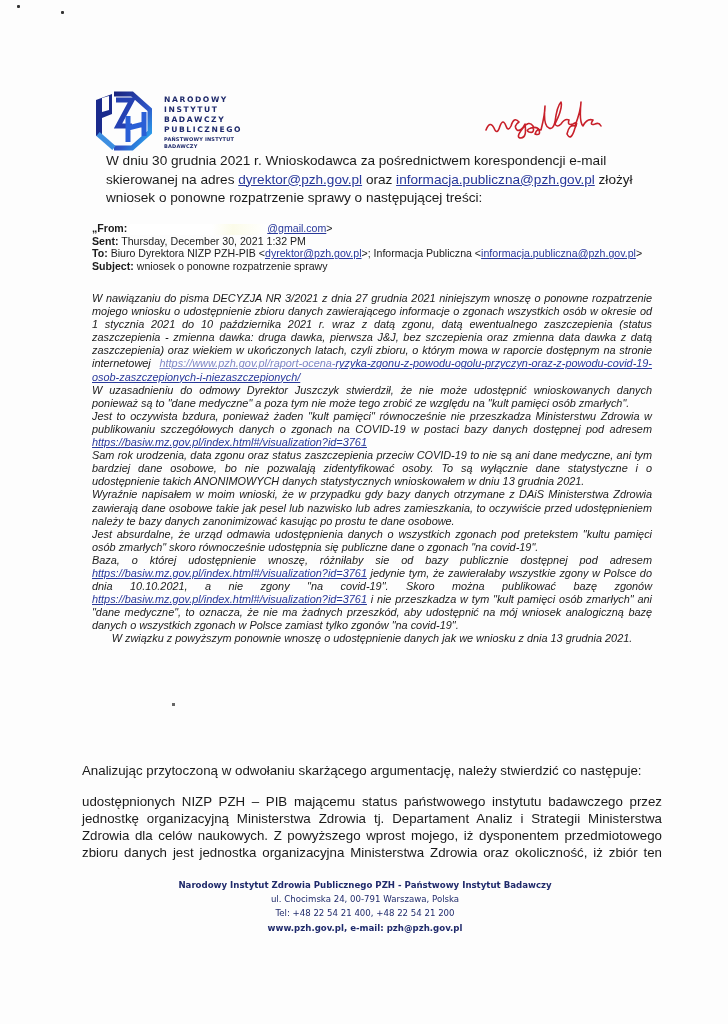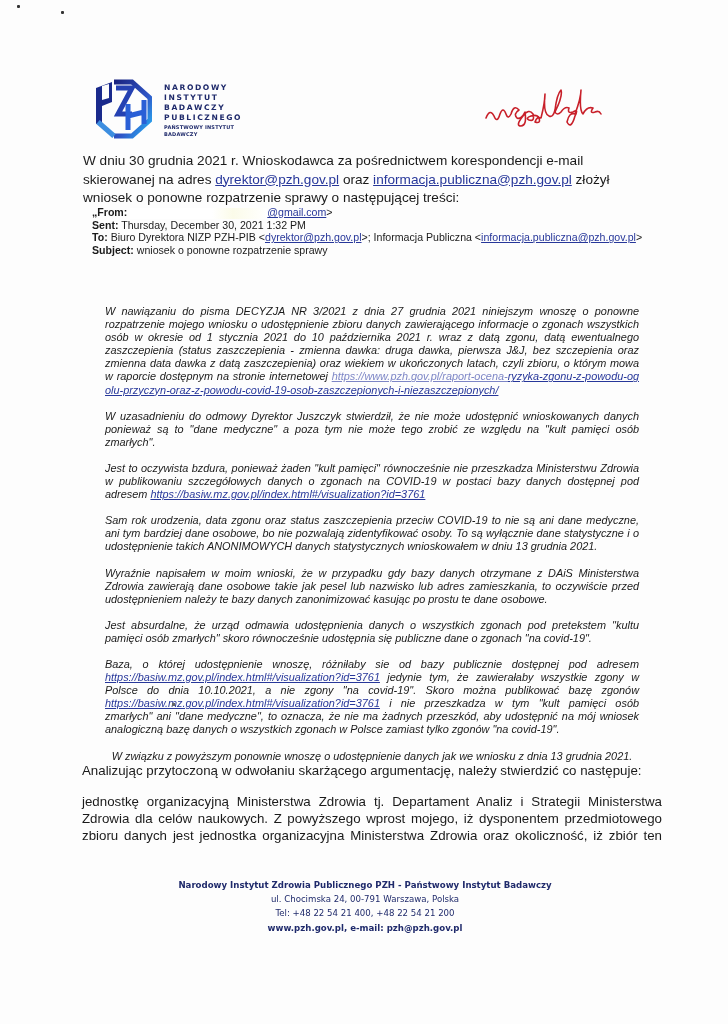--- a/index.html
+++ b/index.html
@@ -1,32 +1,32 @@
 <!DOCTYPE html>
 <html><head>
 <meta charset="utf-8">
 <style>
   html, body { margin: 0; padding: 0; }
   body { width: 728px; height: 1024px; background: #fdfdfd; position: relative; overflow: hidden;
          font-family: "Liberation Sans", sans-serif; color: #1a1a1a; }
   .dot { position: absolute; width: 3px; height: 3px; background: #333; border-radius: 1px; }
-  .header { position: absolute; left: 92px; top: 78px; width: 560px; height: 70px; }
+  .header { position: absolute; left: 92px; top: 90px; width: 560px; height: 70px; }
   .logo { position: absolute; left: 0; top: 0; width: 60px; height: 62px; }
   .logo-text { position: absolute; left: 72px; top: 5px; font-family: "DejaVu Sans", sans-serif; color: #1f2a6b; }
   .logo-text .big { font-size: 7.6px; font-weight: bold; letter-spacing: 1.6px; line-height: 10px; }
   .logo-text .small { font-size: 5px; font-weight: bold; letter-spacing: 0.2px; line-height: 7px; margin-top: 1px; }
   .signature { position: absolute; left: 390px; top: 6px; width: 170px; height: 50px; }
-  .block { position: absolute; left: 83px; width: 560px; }
+  .block { position: absolute; left: 106px; width: 560px; }
   .intro { top: 152px; font-size: 13.6px; line-height: 18.5px; }
   a, .link { color: #27379a; text-decoration: underline; }
-  .email { top: 206px; left: 92px; font-size: 10.6px; line-height: 12.6px; }
+  .email { top: 222px; left: 92px; font-size: 10.6px; line-height: 12.6px; }
   .email b { font-weight: bold; }
   .redact { display: inline-block; width: 137px; height: 11px; vertical-align: middle; background: linear-gradient(90deg,#fff 0,#fff 60%,#fbfbe9 75%,#fff 100%); }
   .body-it { top: 292px; left: 92px; width: 560px; font-style: italic; font-size: 10.9px; line-height: 13.1px; text-align: justify; }
-  .body-it p { margin: 13px; }
+  .body-it p { margin: 0; }
   .blurlink { color: #7d86c6; }
   .tick { position: absolute; left: 172px; top: 703px; width: 3px; height: 3px; background: #666; }
   .analysis { top: 727px; left: 82px; width: 580px; font-size: 13.3px; line-height: 17px; margin-top: 35px; }
   .analysis p { margin: 0 0 14px 0; }
   .analysis .just { text-align: justify; text-align-last: justify; }
   .footer { position: absolute; left: 150px; top: 878px; width: 430px; text-align: center; color: #1f2a6b;
             font-family: "DejaVu Sans", sans-serif; font-size: 8.6px; line-height: 14.2px; }
   .footer .b { font-weight: bold; }
 </style>
 </head>
@@ -93,20 +93,21 @@
   <p>Jest absurdalne, że urząd odmawia udostępnienia danych o wszystkich zgonach pod pretekstem "kultu pamięci osób zmarłych" skoro równocześnie udostępnia się publiczne dane o zgonach "na covid-19".</p>
   <p><span>Baza, o której udostępnienie wnoszę, różniłaby sie od bazy publicznie dostępnej pod adresem </span><a>https://basiw.mz.gov.pl/index.html#/visualization?id=3761</a><span> jedynie tym, że zawierałaby wszystkie zgony w Polsce do dnia 10.10.2021, a nie zgony "na covid-19". Skoro można publikować bazę zgonów </span><a>https://basiw.mz.gov.pl/index.html#/visualization?id=3761</a><span> i nie przeszkadza w tym "kult pamięci osób zmarłych" ani "dane medyczne", to oznacza, że nie ma żadnych przeszkód, aby udostępnić na mój wniosek analogiczną bazę danych o wszystkich zgonach w Polsce zamiast tylko zgonów "na covid-19".</span></p>
   <p style="text-align:center;">W związku z powyższym ponownie wnoszę o udostępnienie danych jak we wniosku z dnia 13 grudnia 2021.</p>
 </div>
 
 <div class="tick"></div>
 
 <div class="block analysis">
   <p>Analizując przytoczoną w odwołaniu skarżącego argumentację, należy stwierdzić co następuje:</p>
   <div>
+    <div class="just">udostępnionych NIZP PZH – PIB mającemu status państwowego instytutu badawczego przez</div>
     <div class="just">jednostkę organizacyjną Ministerstwa Zdrowia tj. Departament Analiz i Strategii Ministerstwa</div>
     <div class="just">Zdrowia dla celów naukowych. Z powyższego wprost mojego, iż dysponentem przedmiotowego</div>
     <div class="just">zbioru danych jest jednostka organizacyjna  Ministerstwa Zdrowia oraz okoliczność, iż zbiór ten</div>
   </div>
 </div>
 
 <div class="footer">
   <div class="b">Narodowy Instytut Zdrowia Publicznego PZH - Państwowy Instytut Badawczy</div>
   <div>ul. Chocimska 24, 00-791 Warszawa, Polska</div>
   <div>Tel: +48 22 54 21 400, +48 22 54 21 200</div>

